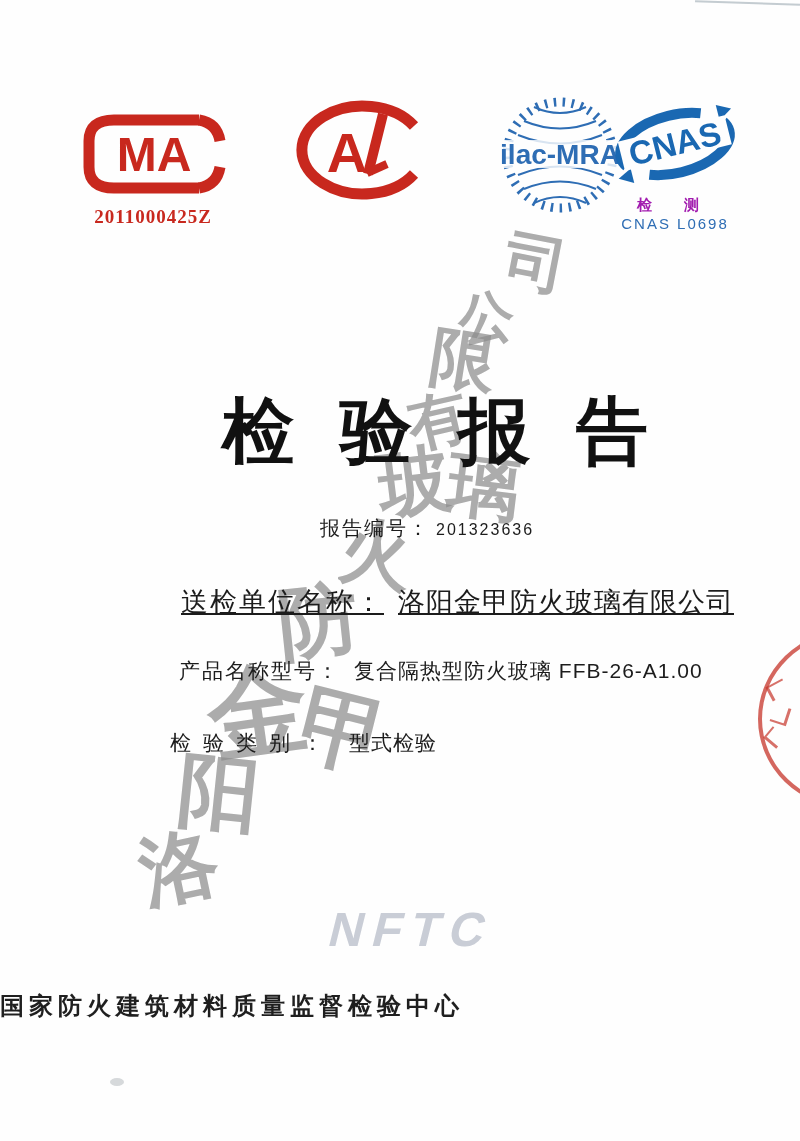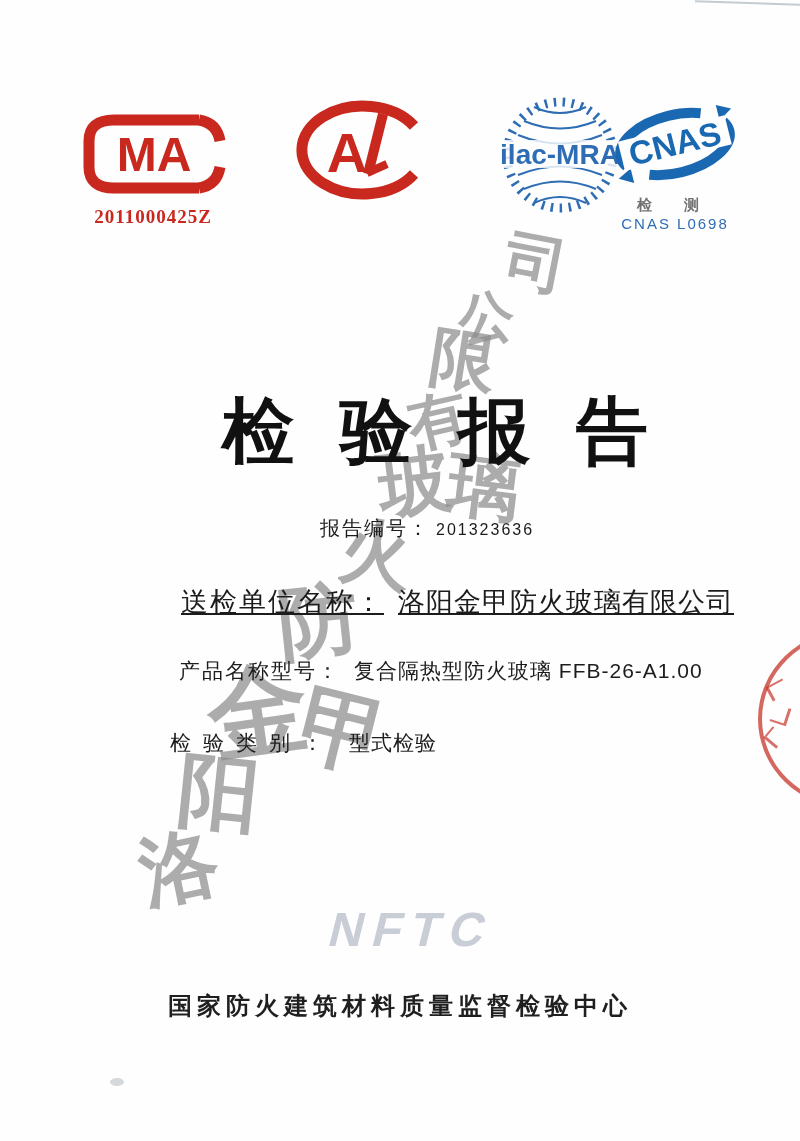--- a/index.html
+++ b/index.html
@@ -8,21 +8,21 @@
     font-family:"Liberation Sans",sans-serif;color:#1c1c1c;
   }
 
   
   .cert{position:absolute;text-align:center;}
   .cert-caption-red{
     margin-top:4px;color:#c8281e;font-family:"Liberation Serif",serif;
     font-weight:bold;font-size:19px;letter-spacing:1px;white-space:nowrap;
   }
   .cert-caption-red.small{font-size:16px;font-family:"Liberation Sans",sans-serif;letter-spacing:0;}
-  .cnas-cn{color:#737373;font-size:15px;font-weight:bold;letter-spacing:14px;margin-top:2px;white-space:nowrap;}
+  .cnas-cn{color:#a21caf;font-size:15px;font-weight:bold;letter-spacing:14px;margin-top:2px;white-space:nowrap;}
   .cnas-code{color:#2e6db4;font-size:15px;font-weight:normal;letter-spacing:2px;white-space:nowrap;}
 
   
   .report-title{
     position:absolute;left:198px;top:336px;font-size:72px;font-weight:bold;
     color:#111;letter-spacing:46px;white-space:nowrap;margin-left:24px;
   }
 
   
   .field{position:absolute;white-space:nowrap;font-size:20px;color:#1c1c1c;}
@@ -42,21 +42,21 @@
   }
 
   
   .nftc{
     position:absolute;left:330px;top:902px;font-size:48px;font-weight:bold;
     color:#c9cdd6;letter-spacing:9px;transform:skewX(-14deg);white-space:nowrap;
   }
 
   
   .issuer{
-    position:absolute;left:0;top:990px;width:800px;text-align:center;
+    position:absolute;left:0;top:990px;width:800px;
     font-size:24px;font-weight:600;letter-spacing:5px;color:#1f1f1f;white-space:nowrap;
   }
 
   
   .seal{
     position:absolute;left:758px;top:630px;width:176px;height:170px;
     border:4px solid rgba(198,52,42,.75);border-radius:50%;
   }
   .seal-mark{position:absolute;border-color:rgba(198,52,42,.7);border-style:solid;border-width:0;}
   .seal-mark.m1{left:768px;top:682px;width:16px;height:14px;border-left-width:3px;border-top-width:2px;transform:rotate(-28deg);}

